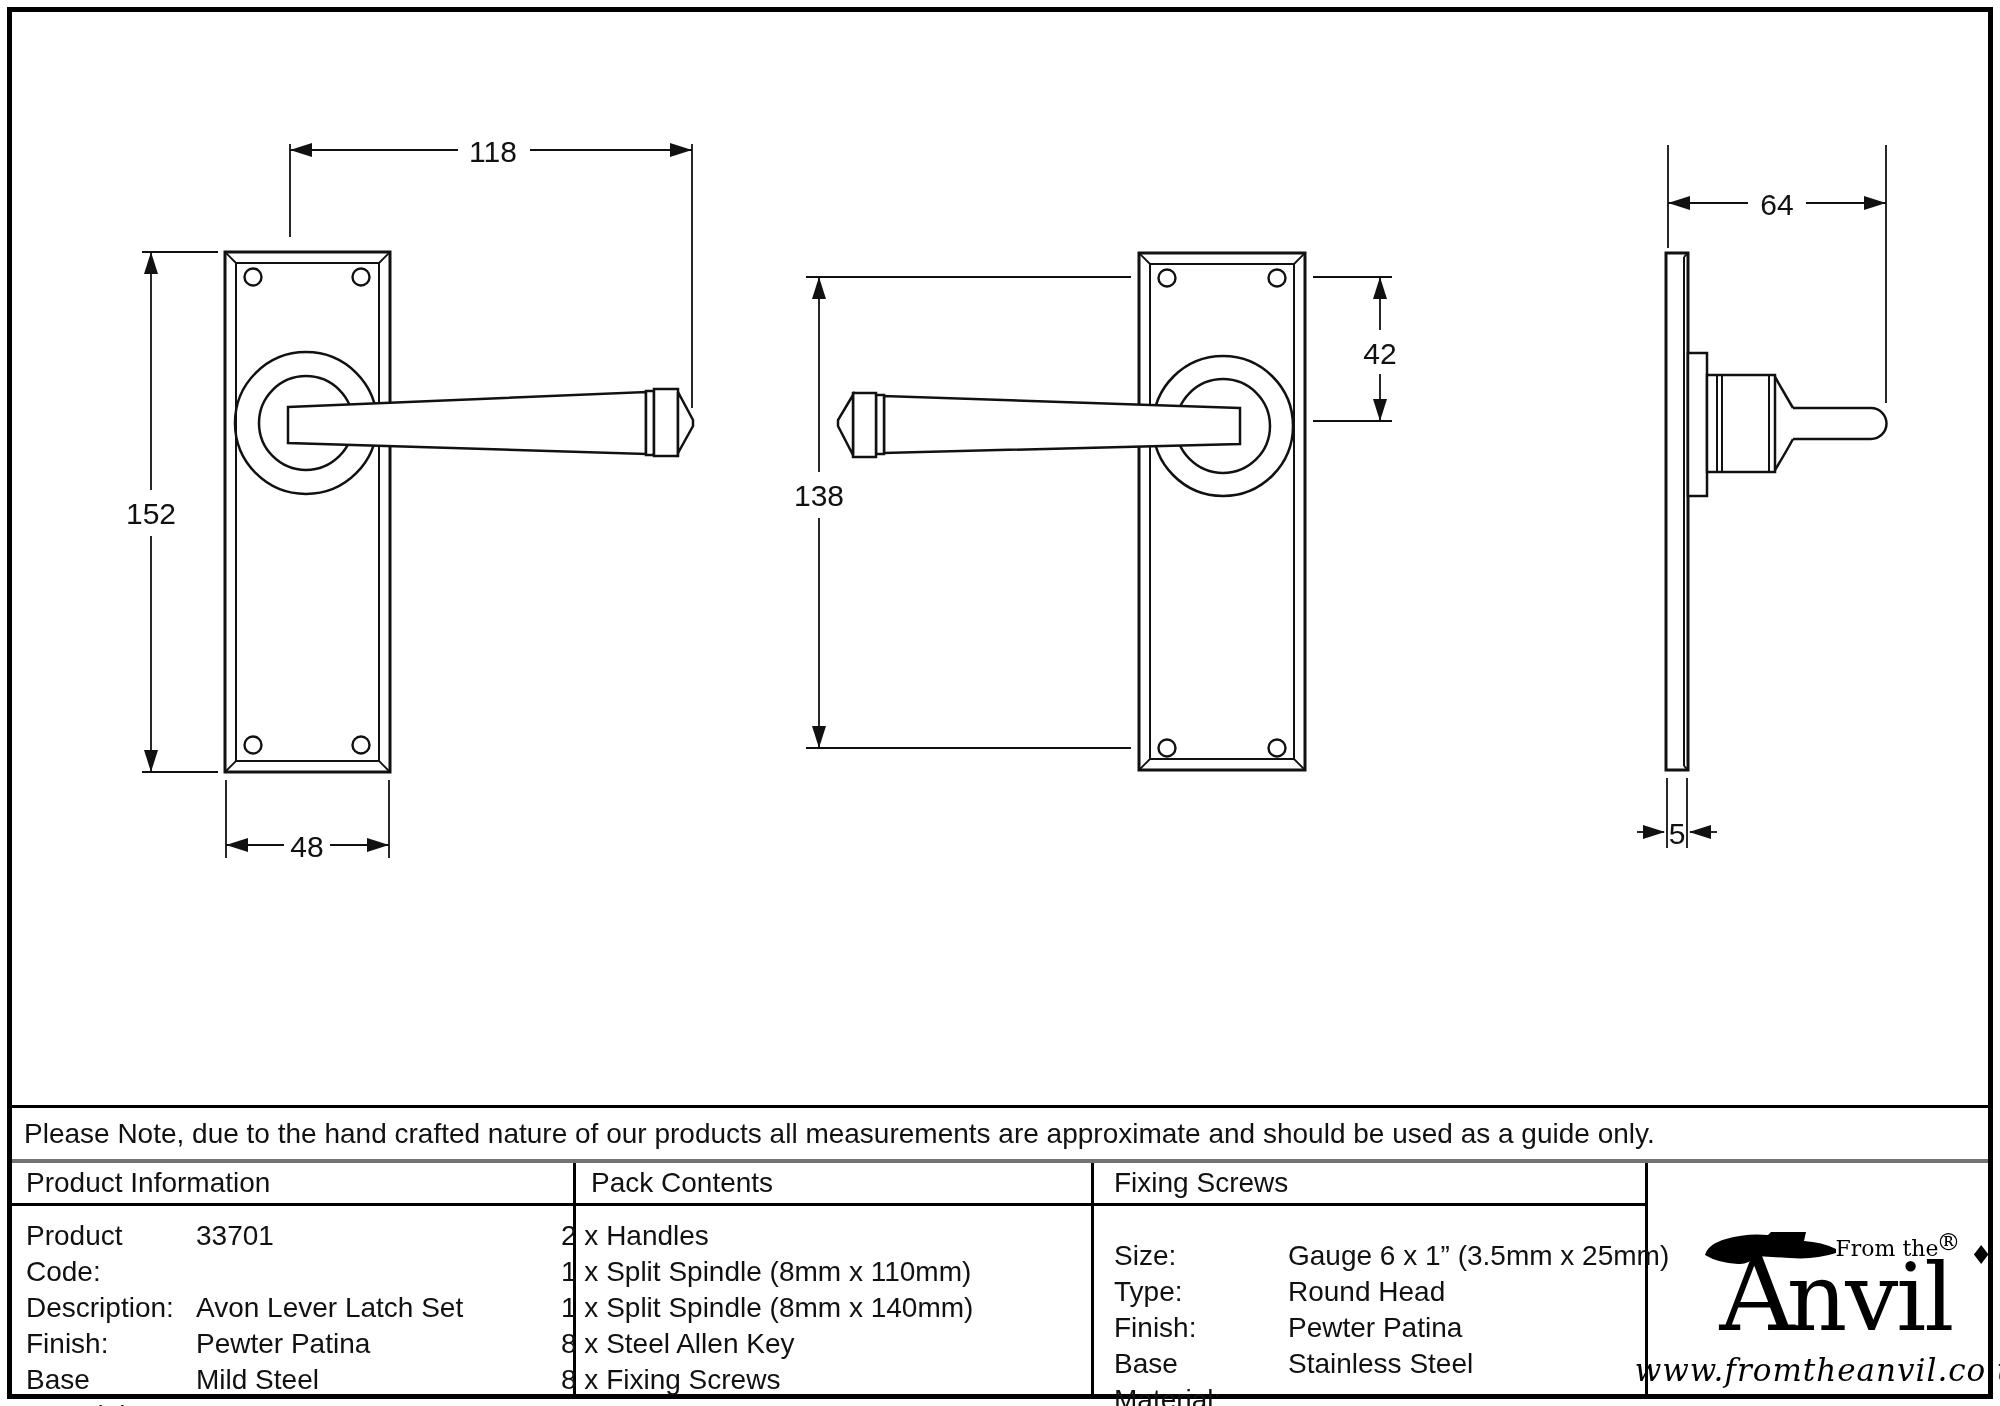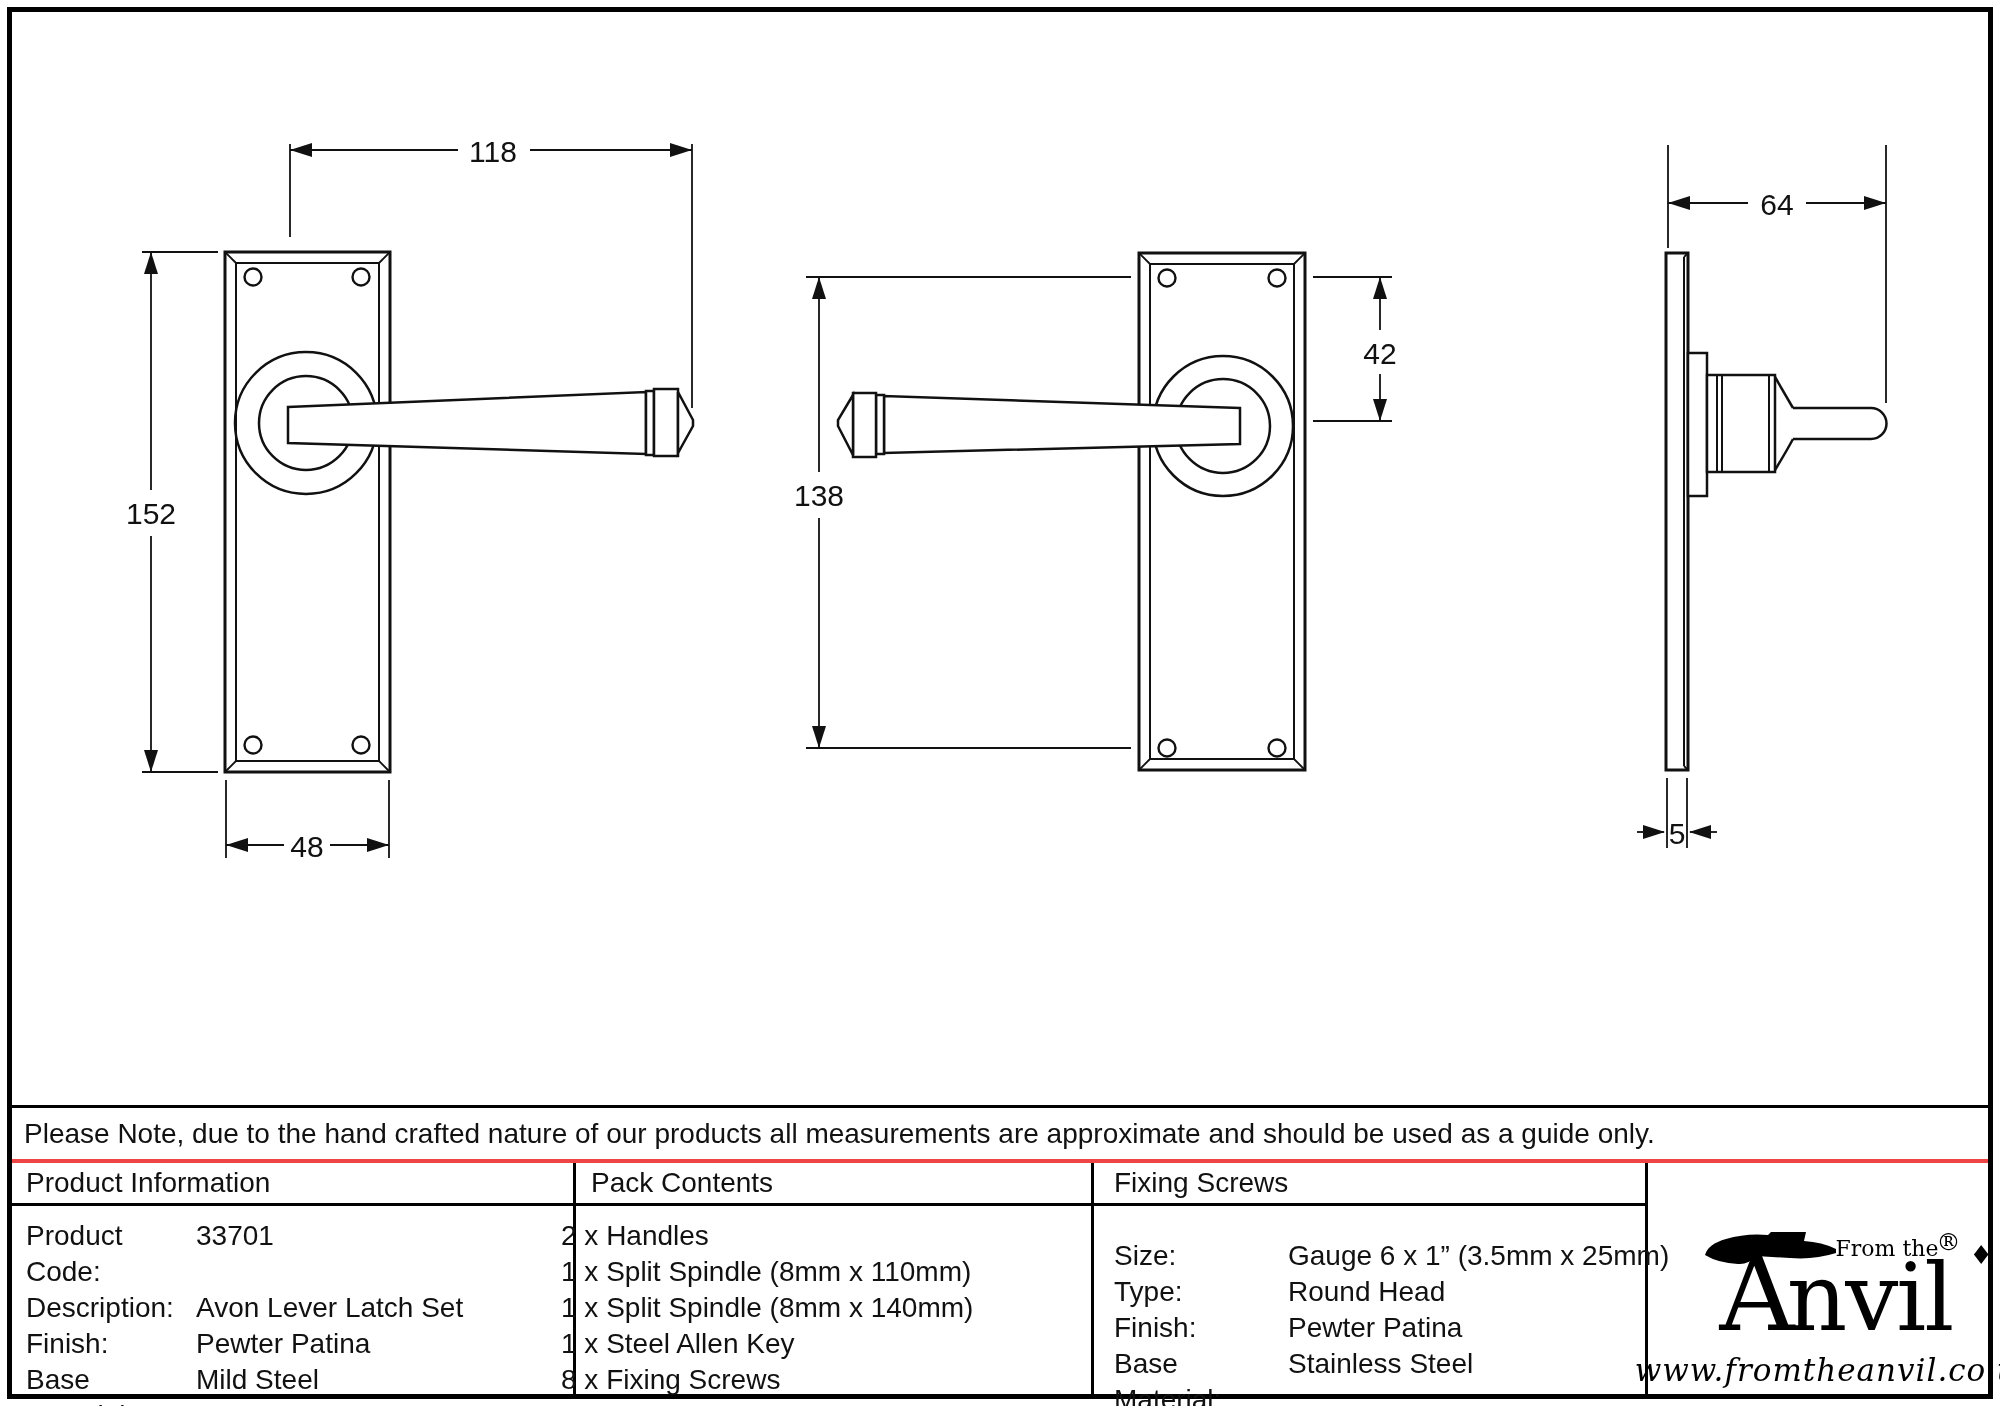--- a/index.html
+++ b/index.html
@@ -6,21 +6,21 @@
   body{
     width:2000px;height:1406px;position:relative;overflow:hidden;
     font-family:"Liberation Sans",sans-serif;color:#111;
   }
   .frame{position:absolute;inset:7px;border:5px solid #000;pointer-events:none;}
   .drawing-svg{position:absolute;left:0;top:0;}
 
   
   .note-bar{
     position:absolute;left:12px;right:12px;top:1105px;height:51px;
-    border-top:3px solid #000;border-bottom:4px solid #ef4444;
+    border-top:3px solid #000;border-bottom:4px solid #737373;
     display:flex;align-items:center;padding-left:12px;font-size:28px;
   }
 
   
   .spec-table{position:absolute;left:12px;right:12px;top:1163px;bottom:8px;}
   .vline{position:absolute;top:0;bottom:0;width:3px;background:#000;}
   .hline-header{position:absolute;left:0;top:40px;height:3px;background:#000;}
   .th{
     position:absolute;top:0;height:40px;display:flex;align-items:center;
     font-size:28px;
@@ -235,21 +235,21 @@
       <span class="k">Base Material:</span>
       <span class="v">Mild Steel</span>
     </div>
   </div>
 
   <div class="th" style="left:579px;">Pack Contents</div>
   <div class="cell" style="left:549px;">
     <div>2 x Handles</div>
     <div>1 x Split Spindle (8mm x 110mm)</div>
     <div>1 x Split Spindle (8mm x 140mm)</div>
-    <div>1 x Steel Allen Key</div>
+    <div>8 x Steel Allen Key</div>
     <div>8 x Fixing Screws</div>
   </div>
 
   <div class="th" style="left:1102px;">Fixing Screws</div>
   <div class="cell fs" style="left:1102px;margin-top:20px;">
     <div class="kv">
       <span class="k">Size:</span>
       <span class="v">Gauge 6 x 1” (3.5mm x 25mm)</span>
     </div>
     <div class="kv">

